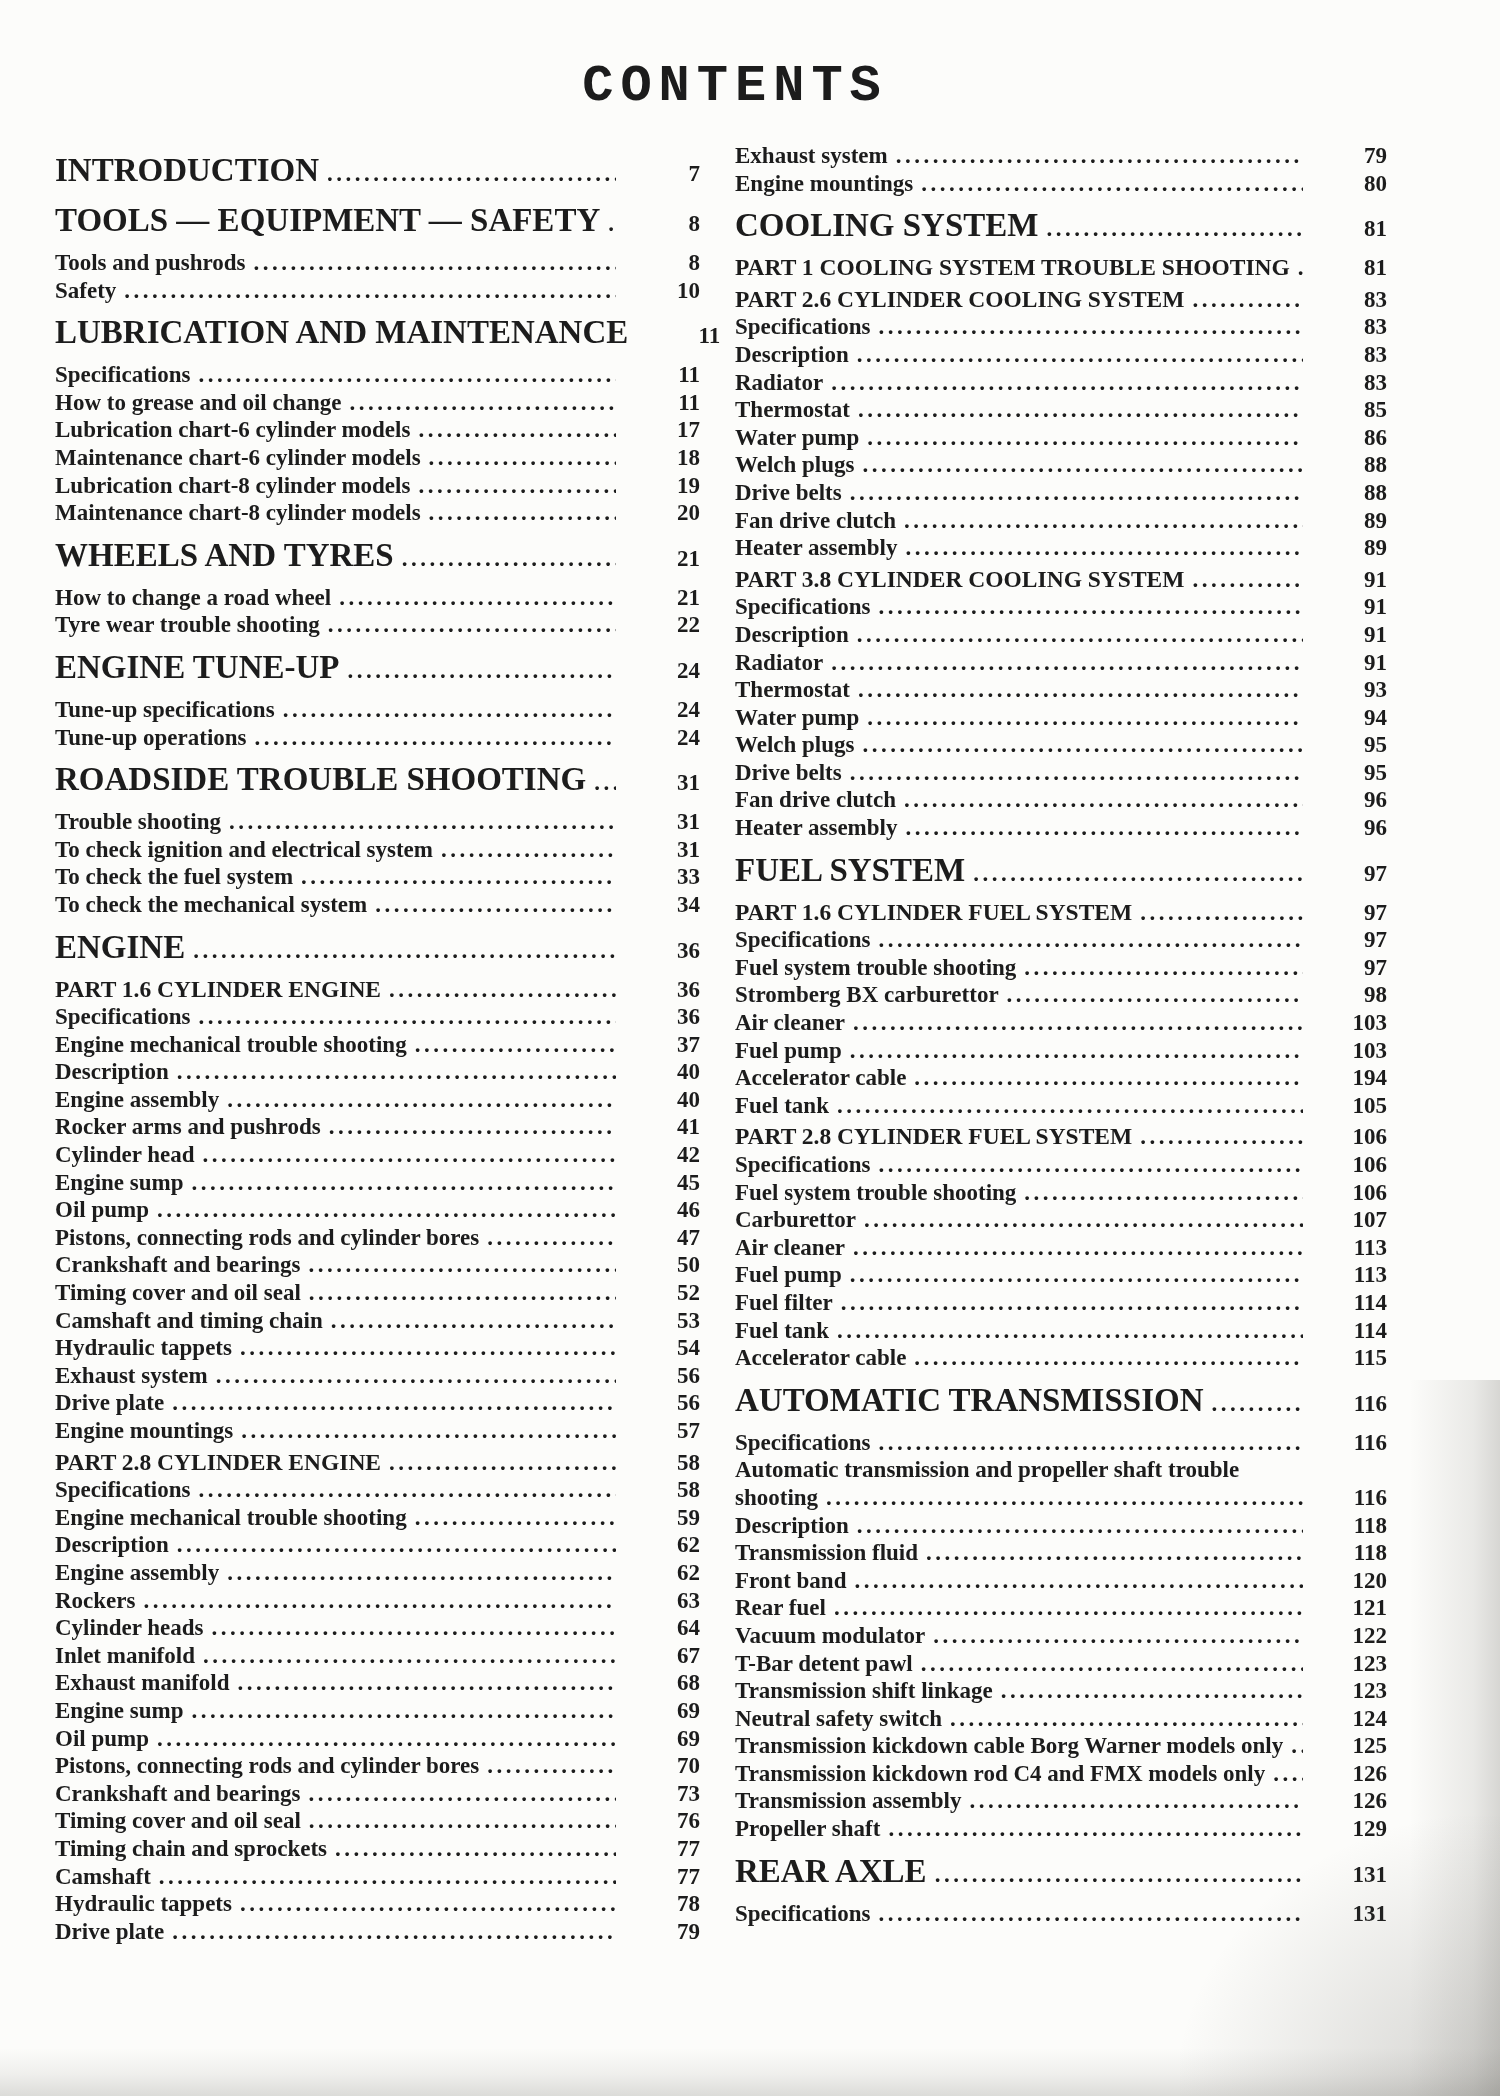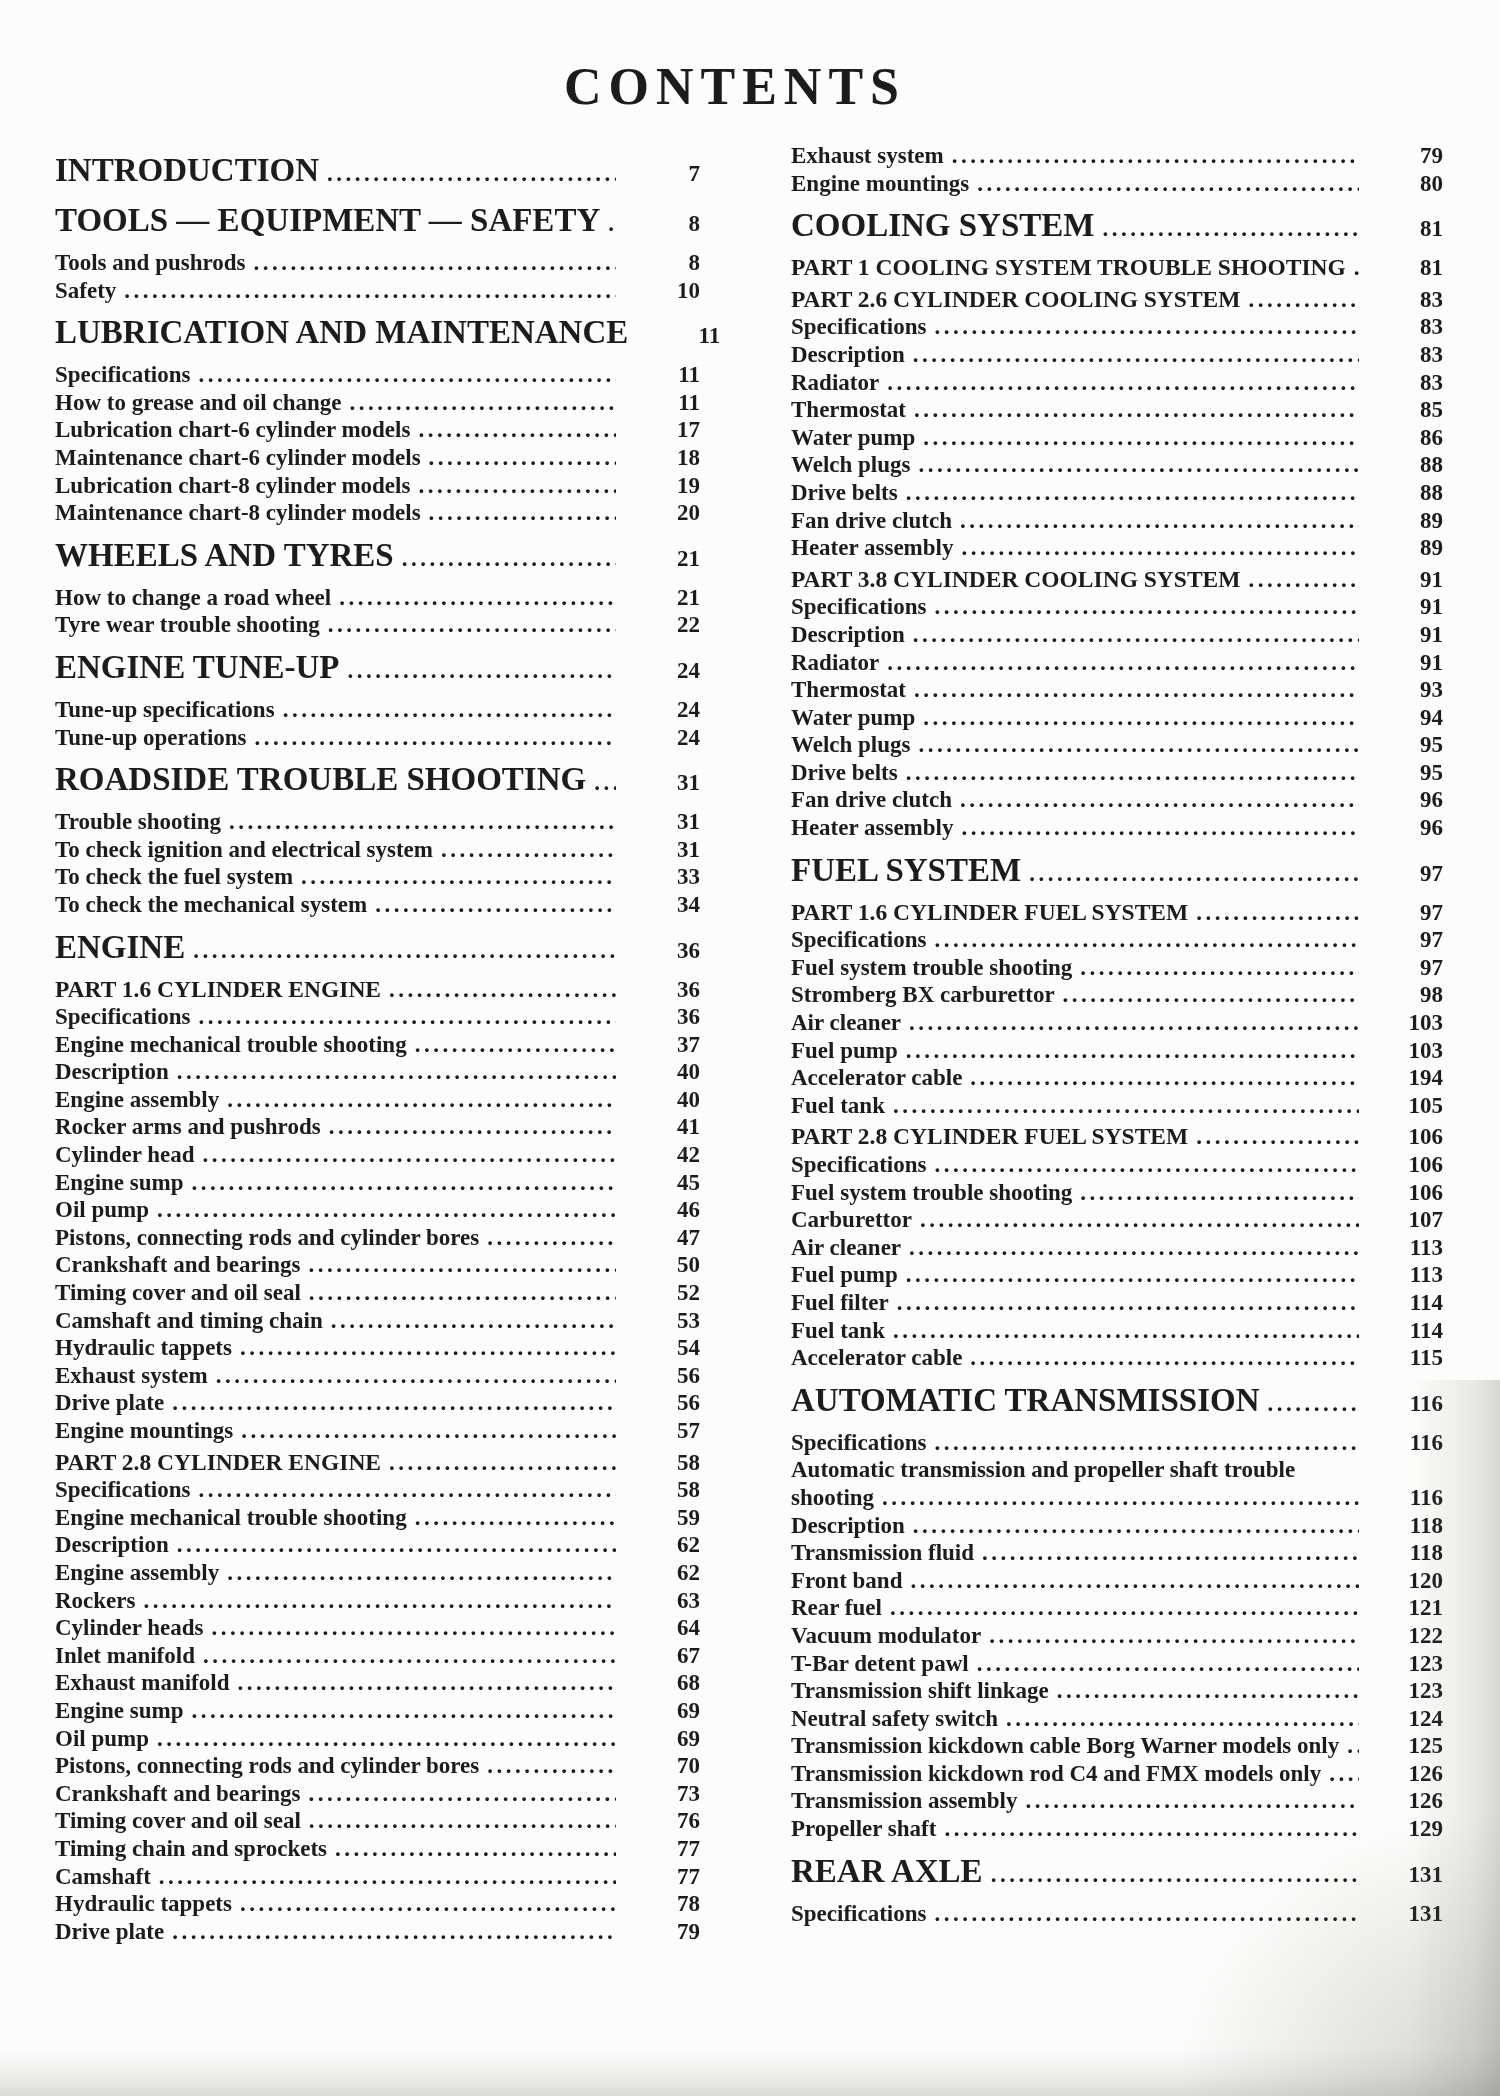--- a/index.html
+++ b/index.html
@@ -21,25 +21,26 @@
     inset: 0;
   }
   .title {
     margin: 58px 0 0 55px;
     width: 1360px;
     text-align: center;
     font-size: 52px;
     letter-spacing: 7px;
     font-weight: bold;
     line-height: 58px;
+    font-family: Liberation Mono, monospace;
   }
   .cols {
     display: flex;
     margin: 26px 0 0 55px;
-    gap: 91px;
+    gap: 35px;
   }
   .col { width: 645px; }
   .col.right { width: 652px; }
 
   .row {
     display: flex;
     align-items: baseline;
     font-size: 23px;
     line-height: 27.6px;
   }

